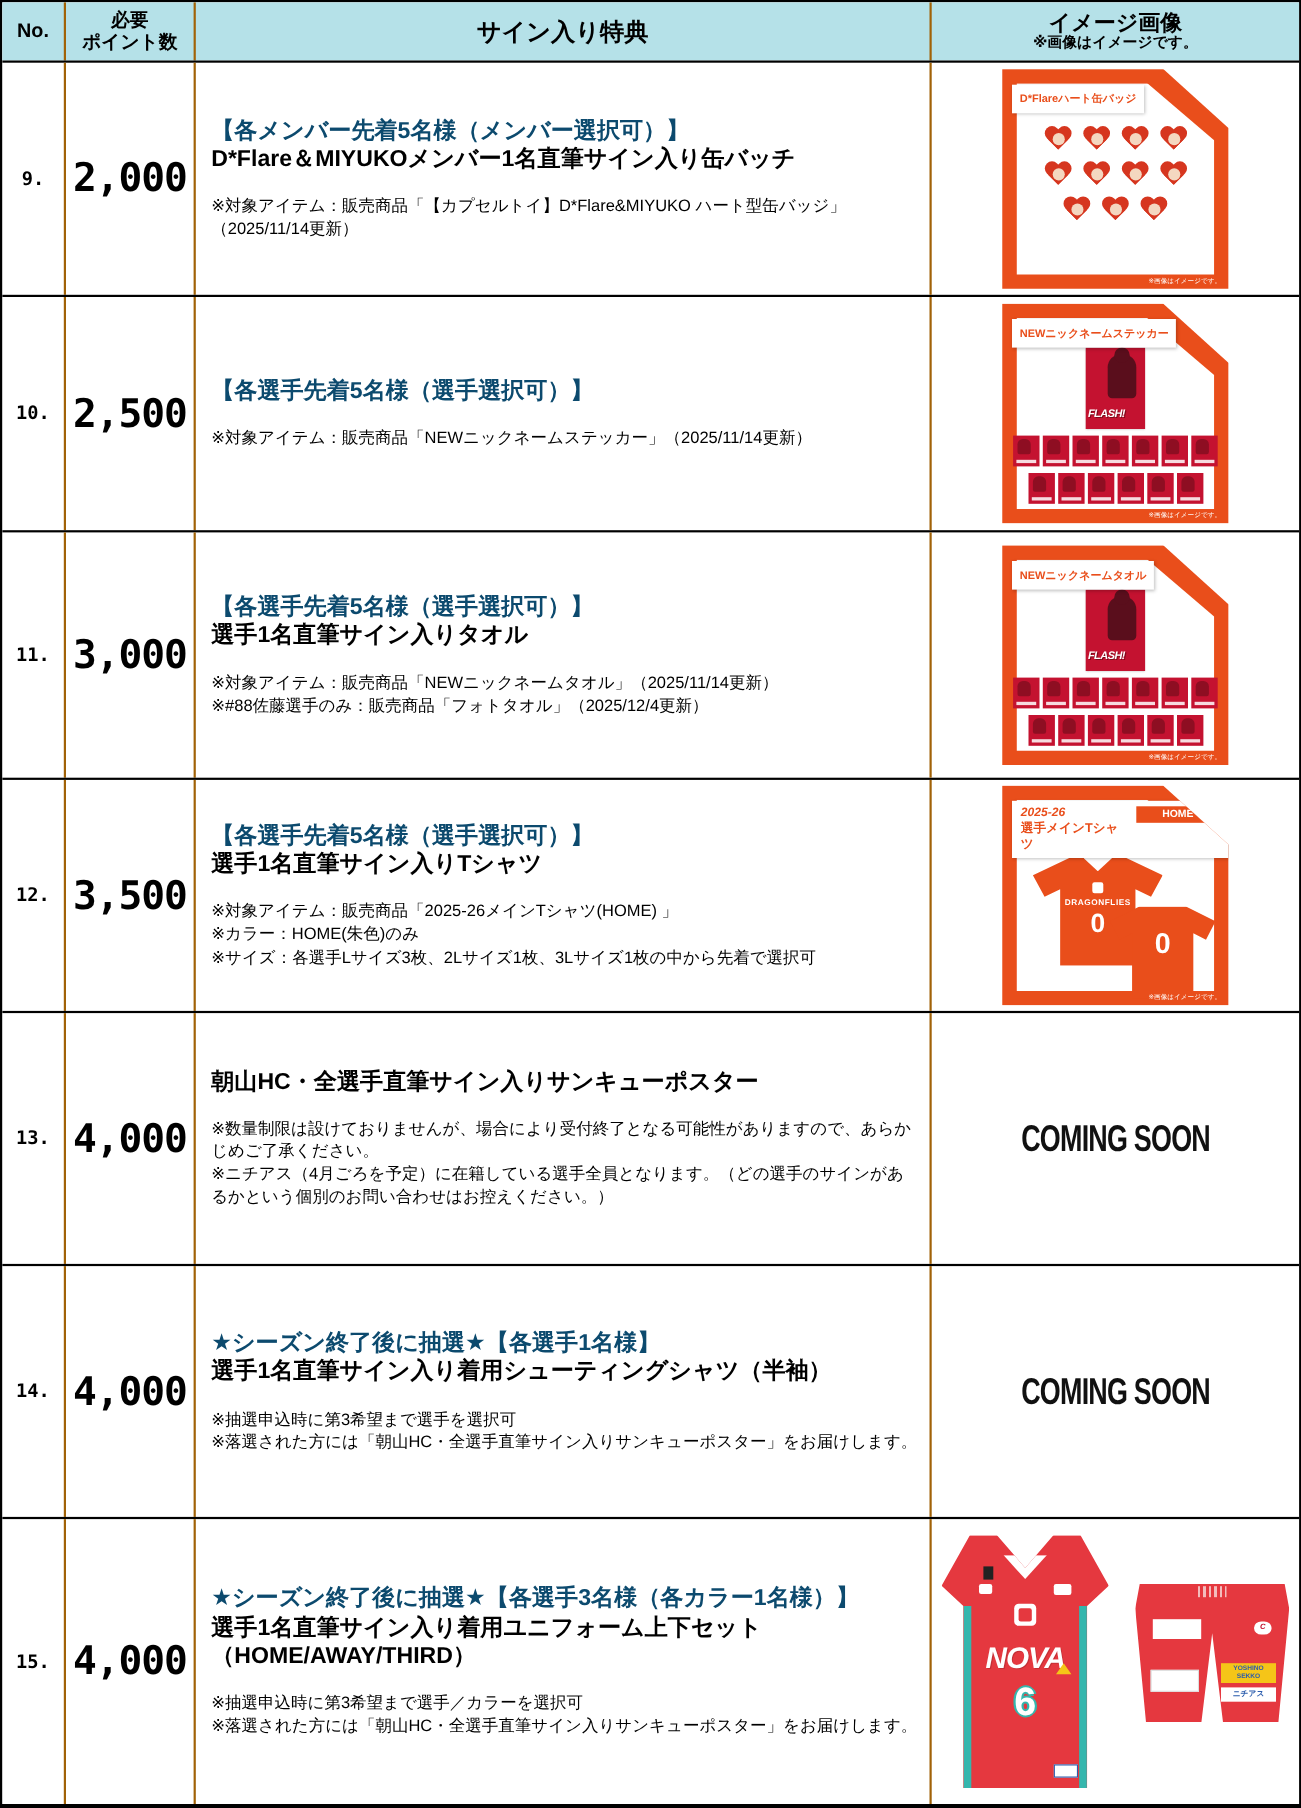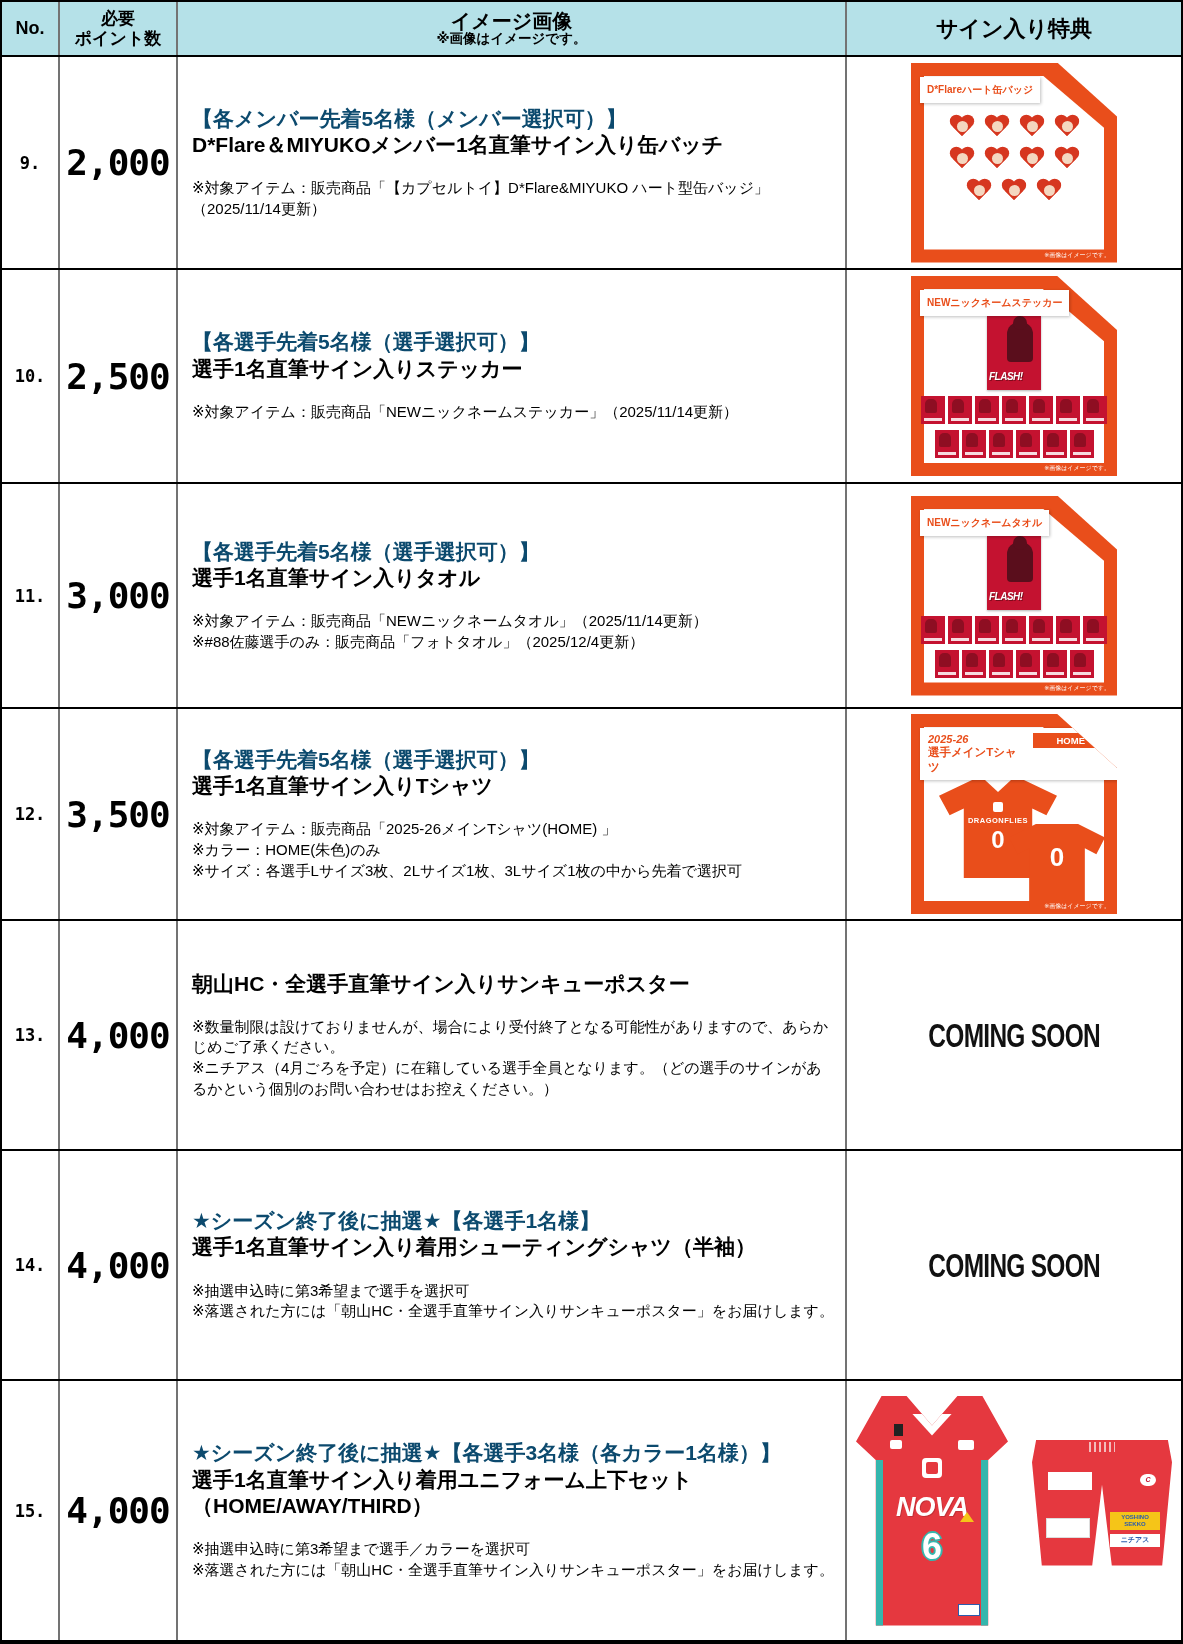--- a/index.html
+++ b/index.html
@@ -1,20 +1,20 @@
 <!DOCTYPE html>
 <html lang="ja"><head>
 <meta charset="utf-8">
 <style>
   * { margin:0; padding:0; box-sizing:border-box; }
   html,body { width:1183px; background:#fff; font-family:"Liberation Sans","DejaVu Sans",sans-serif; color:#000; }
   .table { width:1183px; height:1644px; border:2px solid #000; border-bottom:4px solid #000; display:flex; flex-direction:column; overflow:hidden; }
   .row { display:grid; grid-template-columns:56px 118px 669px 336px; border-top:2px solid #000; flex:0 0 auto; }
   .row:first-child { border-top:none; }
-  .cell { border-left:2px solid #737373; display:flex; flex-direction:column; justify-content:center; min-width:0; }
+  .cell { border-left:2px solid #a16207; display:flex; flex-direction:column; justify-content:center; min-width:0; }
   .cell:first-child { border-left:none; }
 
   
   .hdr { background:#B5E1E8; height:53px; }
   .hdr .cell { align-items:center; justify-content:center; font-weight:bold; }
   .h-no { font-size:18px; }
   .h-pts { font-size:17px; text-align:center; white-space:pre-line; line-height:1.15; }
   .h-benefit { font-size:22px; }
   .h-img-main { font-size:20px; line-height:1.05; }
   .h-img-sub { font-size:13.5px; line-height:1.1; }
@@ -111,25 +111,25 @@
 </style>
 </head>
 <body>
 
 <div class="table">
 
   <div class="row hdr">
     <div class="cell h-no">No.</div>
     <div class="cell h-pts">必要
 ポイント数</div>
+    <div class="cell h-benefit">サイン入り特典</div>
     <div class="cell">
       <div class="h-img-main" style="text-align:center;">イメージ画像</div>
       <div class="h-img-sub" style="text-align:center;">※画像はイメージです。</div>
     </div>
-    <div class="cell h-benefit">サイン入り特典</div>
   </div>
 
   <div class="row" style="height:213px;">
     <div class="cell c-no">9.</div>
     <div class="cell c-pts">2,000</div>
     <div class="cell c-benefit">
       <div class="t-red">【各メンバー先着5名様（メンバー選択可）】</div>
       <div class="t-title">D*Flare＆MIYUKOメンバー1名直筆サイン入り缶バッチ</div>
       <div class="t-notes">※対象アイテム：販売商品「【カプセルトイ】D*Flare&amp;MIYUKO ハート型缶バッジ」（2025/11/14更新）</div>
     </div>
@@ -181,21 +181,20 @@
         <div class="oframe-caption">※画像はイメージです。</div>
       </div>
     </div>
   </div>
 
   <div class="row" style="height:214px;">
     <div class="cell c-no">10.</div>
     <div class="cell c-pts">2,500</div>
     <div class="cell c-benefit">
       <div class="t-red">【各選手先着5名様（選手選択可）】</div>
-      <div class="t-title">選手1名直筆サイン入りステッカー</div>
       <div class="t-notes">※対象アイテム：販売商品「NEWニックネームステッカー」（2025/11/14更新）</div>
     </div>
     <div class="cell c-img">
       <div class="oframe">
         <div class="oframe-inner"></div>
         <div class="oframe-label">NEWニックネームステッカー</div>
         <div class="stickers">
           <div class="bigcard">
             <div class="sil"></div>
             <div class="flash-text">FLASH!</div>

